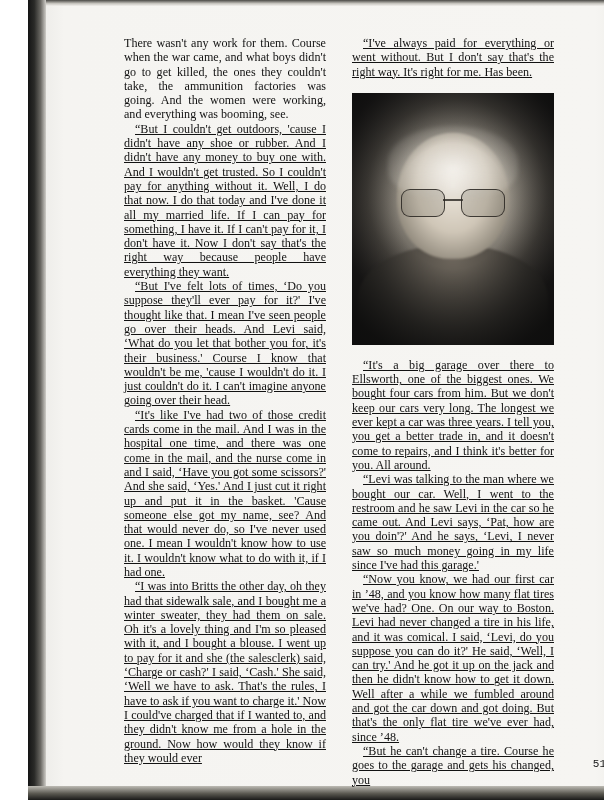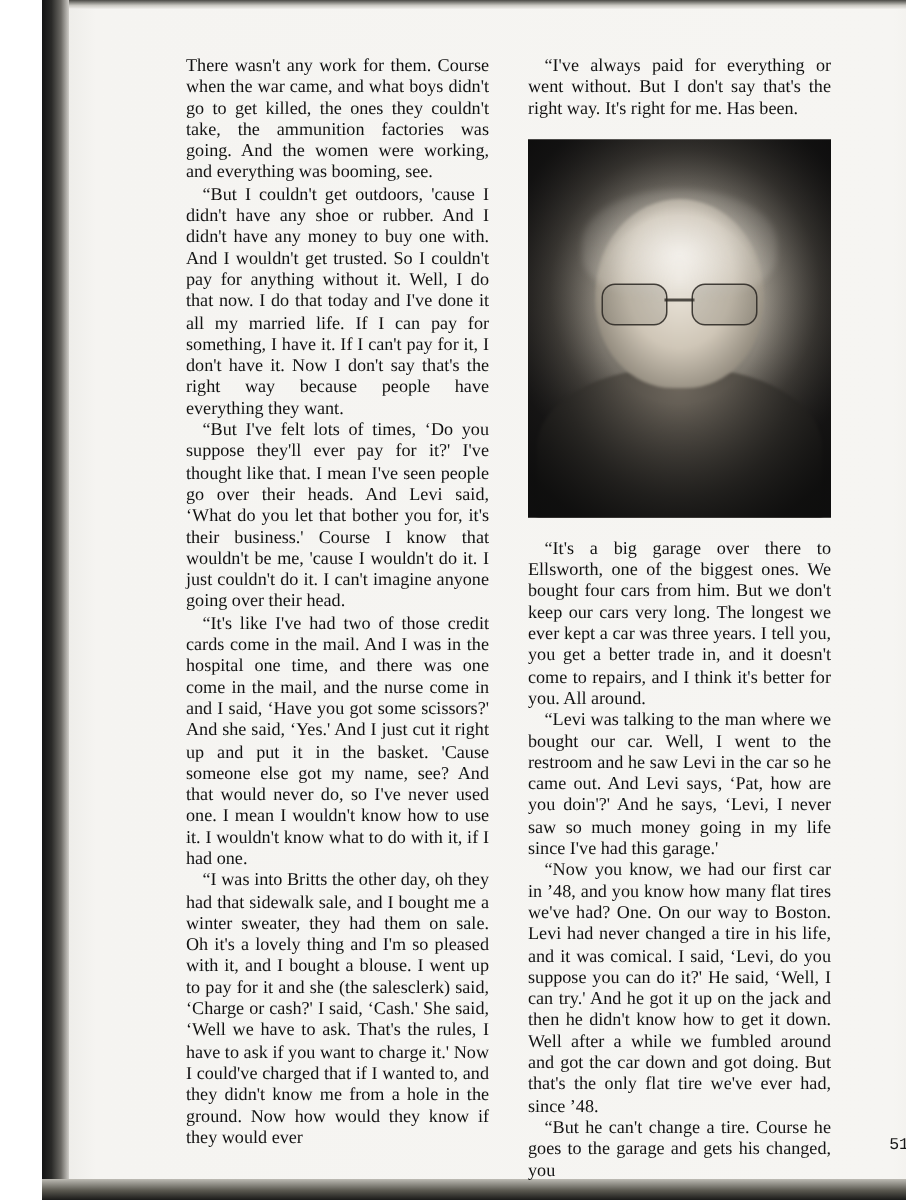--- a/index.html
+++ b/index.html
@@ -69,20 +69,21 @@
     margin: 0;
     font-size: 12.1px;
     line-height: 14.3px;
     text-align: justify;
     text-justify: inter-word;
     color: #121212;
     hyphens: auto;
   }
   p.indent {
     text-indent: 11px;
+    text-decoration: underline;
   }
 
   .photo {
     width: 202px;
     height: 252px;
     margin: 14px 0 13px 0;
     background:
       radial-gradient(ellipse 62% 52% at 52% 40%, #d8d3cb 0%, #9d978c 38%, #4c4842 72%, #232120 100%),
       linear-gradient(180deg, #2b2926 0%, #1c1b19 100%);
     position: relative;

